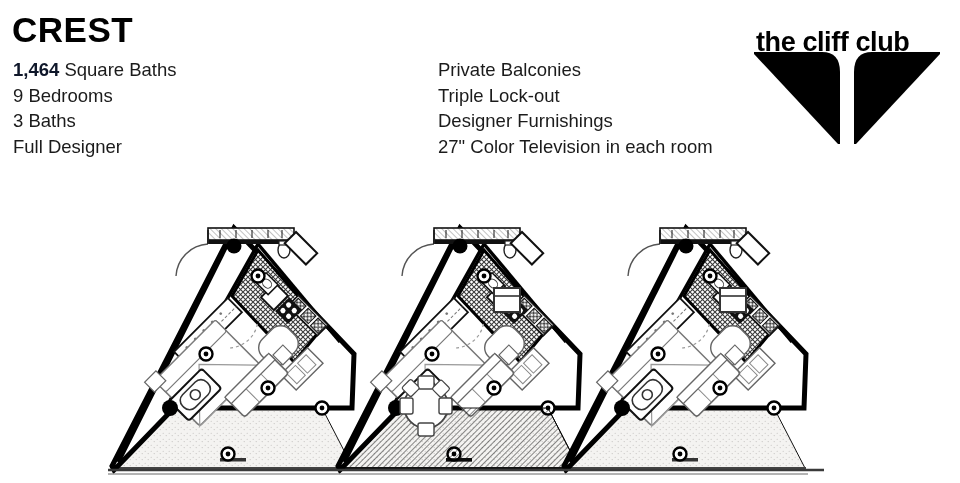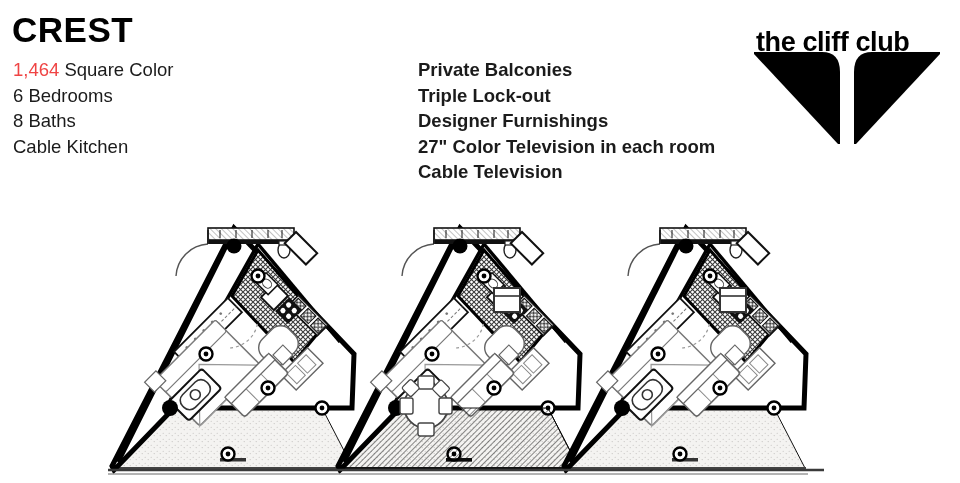--- a/index.html
+++ b/index.html
@@ -41,27 +41,26 @@
     font-size: 18.5px;
     line-height: 25.5px;
     white-space: nowrap;
     color: #1b1b1b;
   }
   #left-specs {
     left: 13px;
     top: 57px;
   }
   #left-specs li:first-child .sqft-number {
-    font-weight: normal;
-    color: #ef4444;
+    font-weight: bold;
+    color: #0f172a;
   }
   #right-specs {
-    left: 418px;
+    left: 438px;
     top: 57px;
-    font-weight: bold;
   }
 
   
   #logo {
     position: absolute;
     left: 752px;
     top: 18px;
     width: 196px;
     height: 132px;
   }
@@ -102,32 +101,31 @@
   svg { display: block; }
 </style>
 </head>
 <body>
 
 <div id="page">
 
   <div id="title">CREST</div>
 
   <ul id="left-specs" class="spec-list">
-    <li><span class="sqft-number">1,464</span><span> Square Color</span></li>
-    <li>6 Bedrooms</li>
-    <li>8 Baths</li>
-    <li>Cable Kitchen</li>
+    <li><span class="sqft-number">1,464</span><span> Square Baths</span></li>
+    <li>9 Bedrooms</li>
+    <li>3 Baths</li>
+    <li>Full Designer</li>
   </ul>
 
   <ul id="right-specs" class="spec-list">
     <li>Private Balconies</li>
     <li>Triple Lock-out</li>
     <li>Designer Furnishings</li>
     <li>27" Color Television in each room</li>
-    <li>Cable Television</li>
   </ul>
 
   <div id="logo">
     <div id="logo-word">the cliff club</div>
     <div id="logo-reg">®</div>
     <svg id="logo-mark" viewBox="0 0 196 100">
 
       <path d="M2,4 L70,4 Q88,4 88,24 L88,96 L86,96 L2,6 Z" fill="#000"></path>
 
       <path d="M188,4 L120,4 Q102,4 102,24 L102,96 L104,96 L188,6 Z" fill="#000"></path>

